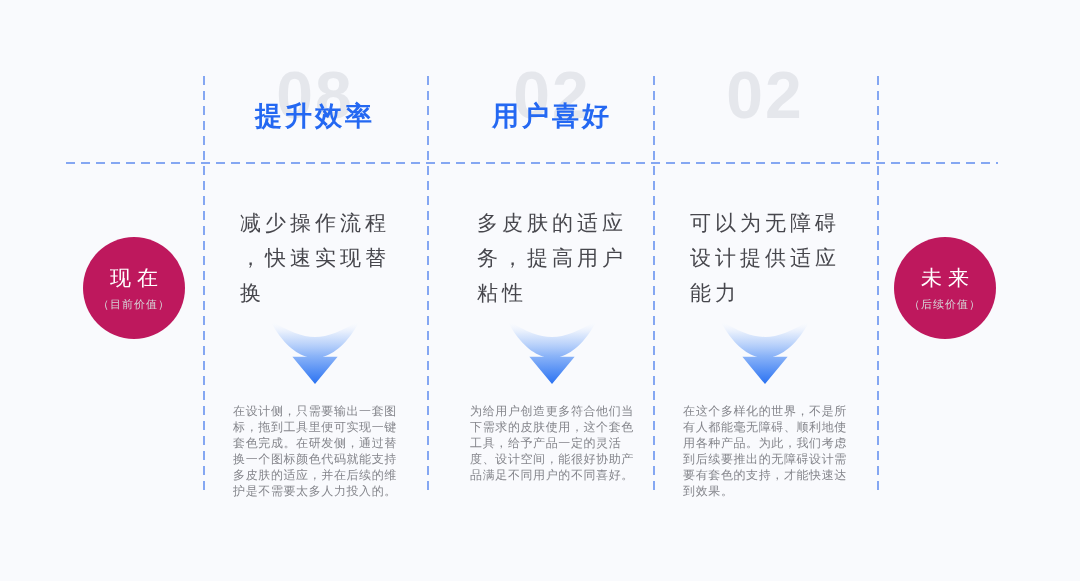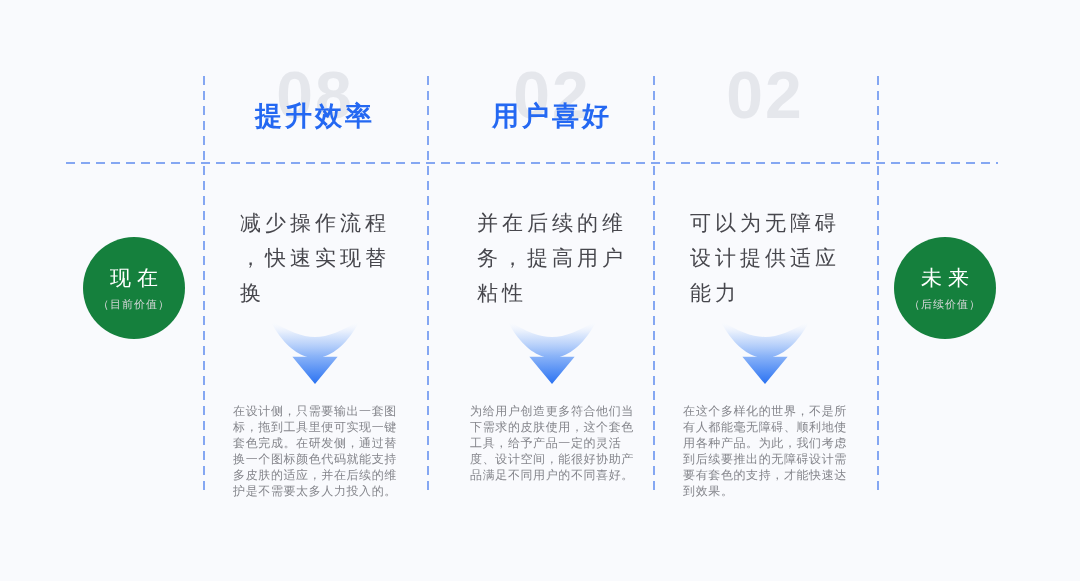--- a/index.html
+++ b/index.html
@@ -54,21 +54,21 @@
     display: flex; justify-content: center; z-index: 1;
   }
   .detail span {
     white-space: pre-line; text-align: left;
     font-size: 12px; letter-spacing: 0.6px; line-height: 16px; color: #84858b;
   }
 
   
   .circle {
     position: absolute; top: 237px; width: 102px; height: 102px;
-    border-radius: 50%; background: #15803d;
+    border-radius: 50%; background: #be185d;
     display: flex; flex-direction: column; align-items: center; justify-content: center;
     gap: 5px; z-index: 2;
   }
   .circle-left { left: 83px; }
   .circle-right { left: 894px; }
   .circle .c-title {
     color: #ffffff; font-size: 21px; letter-spacing: 6px; padding-left: 6px;
   }
   .circle .c-sub {
     color: #d6d7d9; font-size: 11px; letter-spacing: 1px;
@@ -114,21 +114,21 @@
 换一个图标颜色代码就能支持
 多皮肤的适应，并在后续的维
 护是不需要太多人力投入的。</span>
   </div>
 </div>
 
 <div class="col col-2">
   <div class="ghost-num">02</div>
   <div class="heading">用户喜好</div>
   <div class="body-text">
-    <span>并在后续的维
+    <span>多皮肤的适应
 务，提高用户
 粘性</span>
   </div>
   <div class="arrow-wrap">
     <svg viewBox="0 0 100 70" aria-hidden="true">
       <path fill="url(#arrowGrad)" d="M 2 0 C 22 12, 36 18, 50 18 C 64 18, 78 12, 98 0 C 84 26, 70 36, 58 39 L 74 39 L 50 68 L 26 39 L 42 39 C 30 36, 16 26, 2 0 Z"></path>
     </svg>
   </div>
   <div class="detail">
     <span>为给用户创造更多符合他们当

